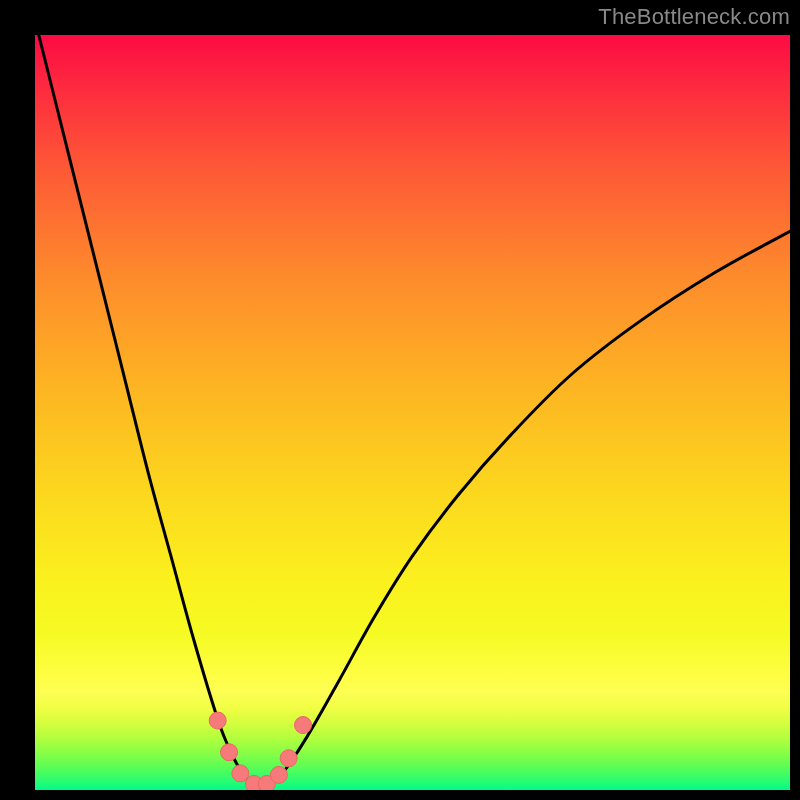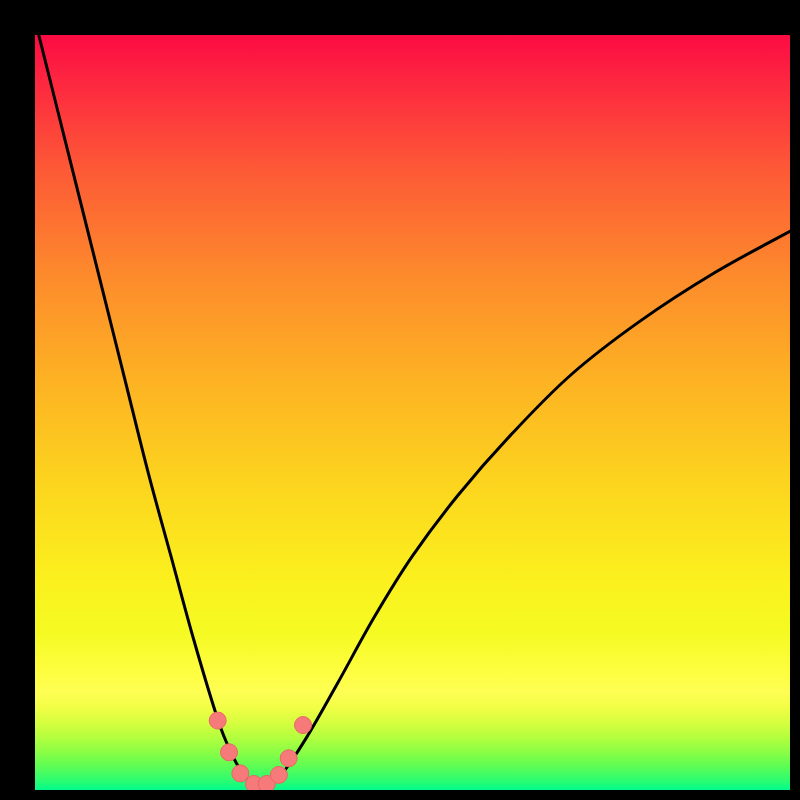--- a/index.html
+++ b/index.html
@@ -84,13 +84,14 @@
           <circle cx="194.03" cy="717.25" r="8.5" fill="#f77a7a" stroke="#e96565" stroke-width="1"></circle>
           <circle cx="205.36" cy="738.39" r="8.5" fill="#f77a7a" stroke="#e96565" stroke-width="1"></circle>
           <circle cx="218.95" cy="748.96" r="8.5" fill="#f77a7a" stroke="#e96565" stroke-width="1"></circle>
           <circle cx="231.78" cy="748.96" r="8.5" fill="#f77a7a" stroke="#e96565" stroke-width="1"></circle>
           <circle cx="243.86" cy="739.90" r="8.5" fill="#f77a7a" stroke="#e96565" stroke-width="1"></circle>
           <circle cx="253.68" cy="723.29" r="8.5" fill="#f77a7a" stroke="#e96565" stroke-width="1"></circle>
           <circle cx="268.02" cy="690.07" r="8.5" fill="#f77a7a" stroke="#e96565" stroke-width="1"></circle>
         </g>
     </svg>
   </div>
+  <div class="watermark">TheBottleneck.com</div>
 </div>
 
 </body></html>

